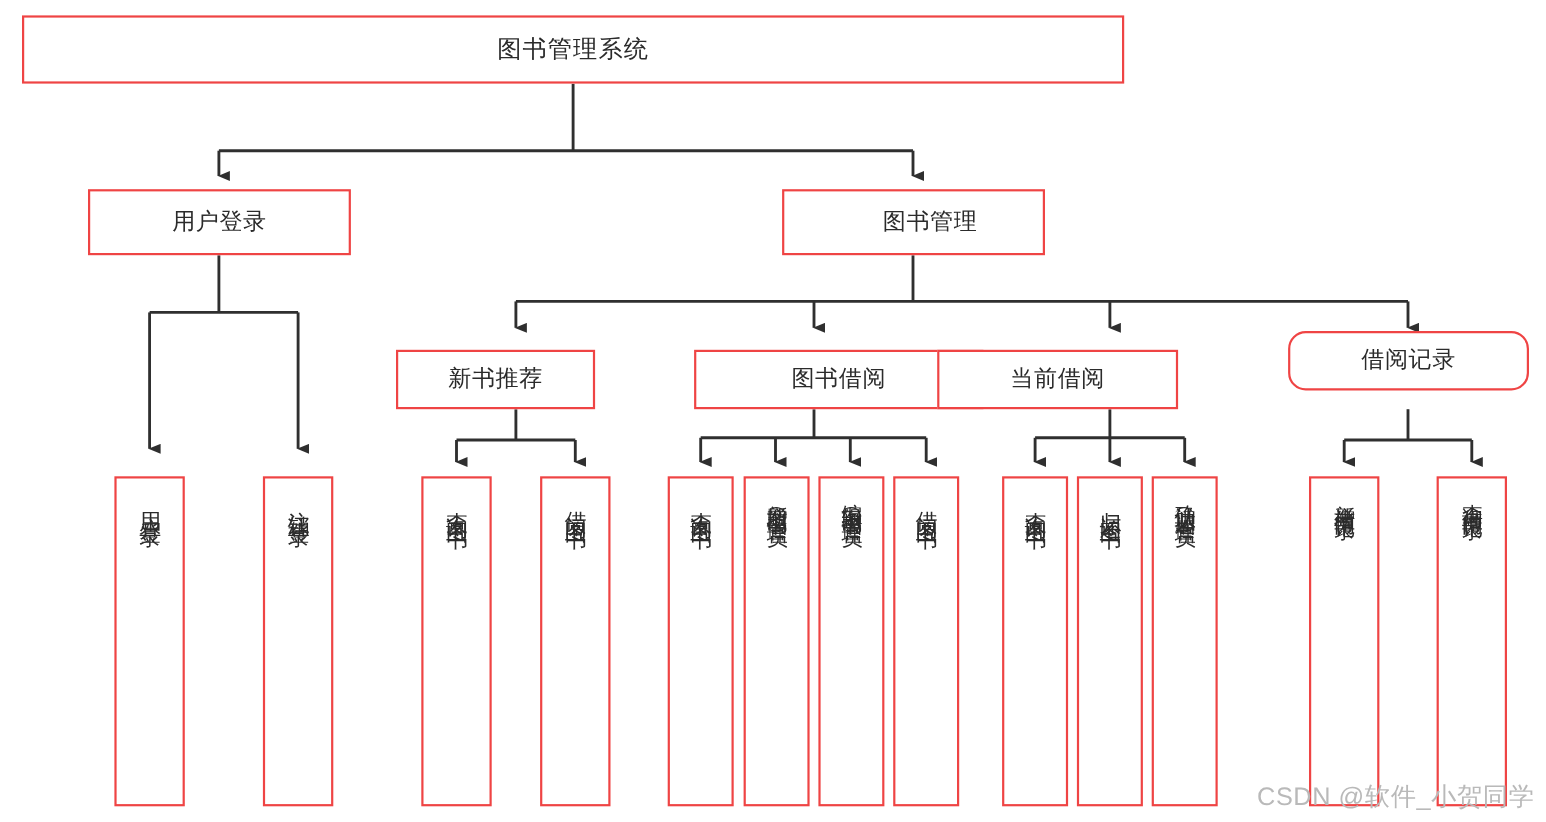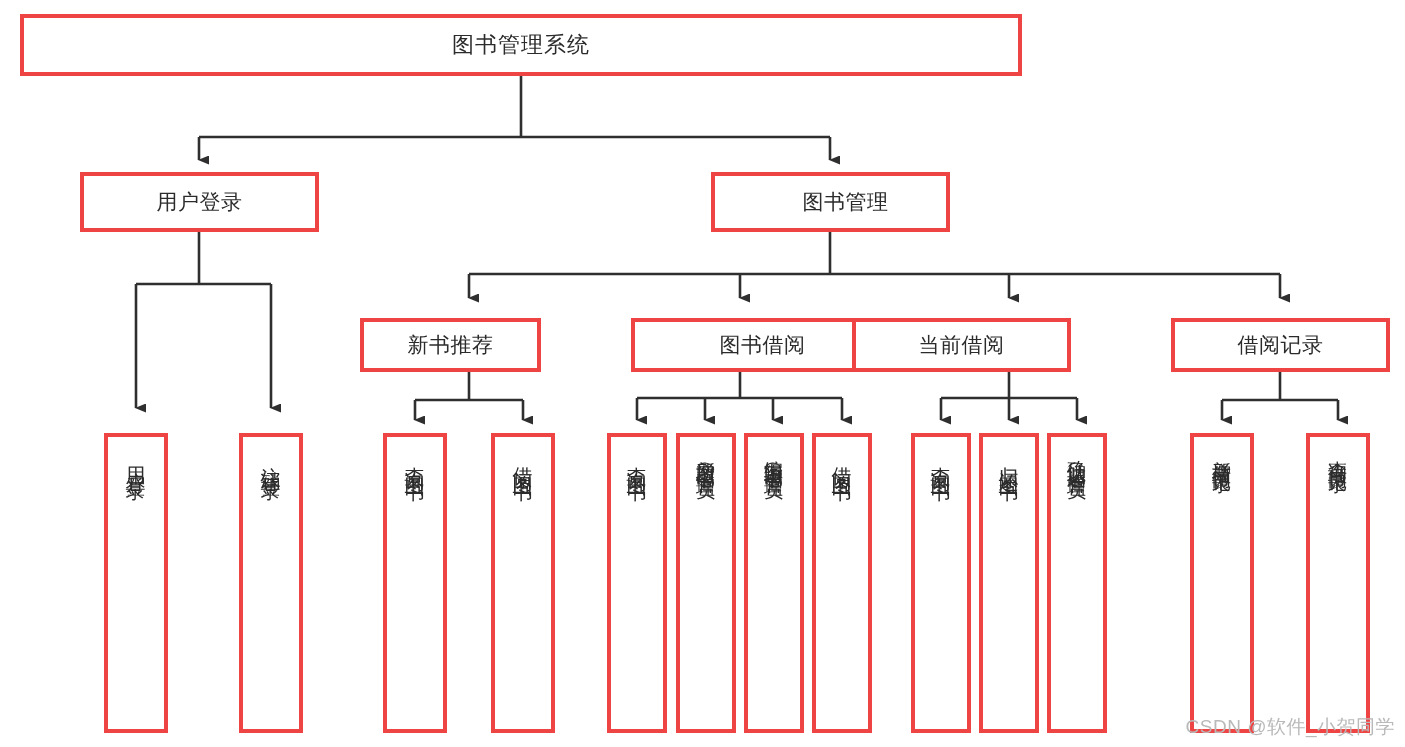--- a/index.html
+++ b/index.html
@@ -22,21 +22,21 @@
     left: 0;
     top: 0;
     width: 1405px;
     height: 747px;
     pointer-events: none;
   }
   .node {
     position: absolute;
     box-sizing: border-box;
     background: #ffffff;
-    border: 4px solid #ef4444;
+    border: 2px solid #ef4444;
     display: flex;
     align-items: center;
     justify-content: center;
     color: #2b2b2b;
   }
   .node-label {
     display: block;
     text-align: center;
     line-height: 1.18;
     white-space: nowrap;
@@ -65,21 +65,21 @@
     padding-top: 8px;
   }
   .node.vertical.tall-text .node-label {
     font-size: 19px;
     letter-spacing: 3px;
   }
   #watermark {
     position: absolute;
     right: 10px;
     bottom: 7px;
-    font-size: 19px;
+    font-size: 23px;
     color: #b9b9b9;
     white-space: nowrap;
     letter-spacing: 0.5px;
   }
 </style>
 </head>
 <body>
 
 <div id="diagram-root">
 
@@ -146,21 +146,21 @@
 
   <div class="node horizontal" style="left:360px; top:318px; width:181px; height:54px;">
     <span class="node-label">新书推荐</span>
   </div>
   <div class="node horizontal" style="left:631px; top:318px; width:263px; height:54px;">
     <span class="node-label">图书借阅</span>
   </div>
   <div class="node horizontal" style="left:852px; top:318px; width:219px; height:54px;">
     <span class="node-label">当前借阅</span>
   </div>
-  <div class="node horizontal" style="left:1171px; top:318px; width:219px; height:54px;">
+  <div class="node horizontal" style="left:1171px; top:301px; width:219px; height:54px;border-radius:16px;">
     <span class="node-label">借阅记录</span>
   </div>
 
   <div class="node vertical" style="left:104px; top:433px; width:64px; height:300px;">
     <span class="node-label">用户登录</span>
   </div>
   <div class="node vertical" style="left:239px; top:433px; width:64px; height:300px;">
     <span class="node-label">注销登录</span>
   </div>
 

